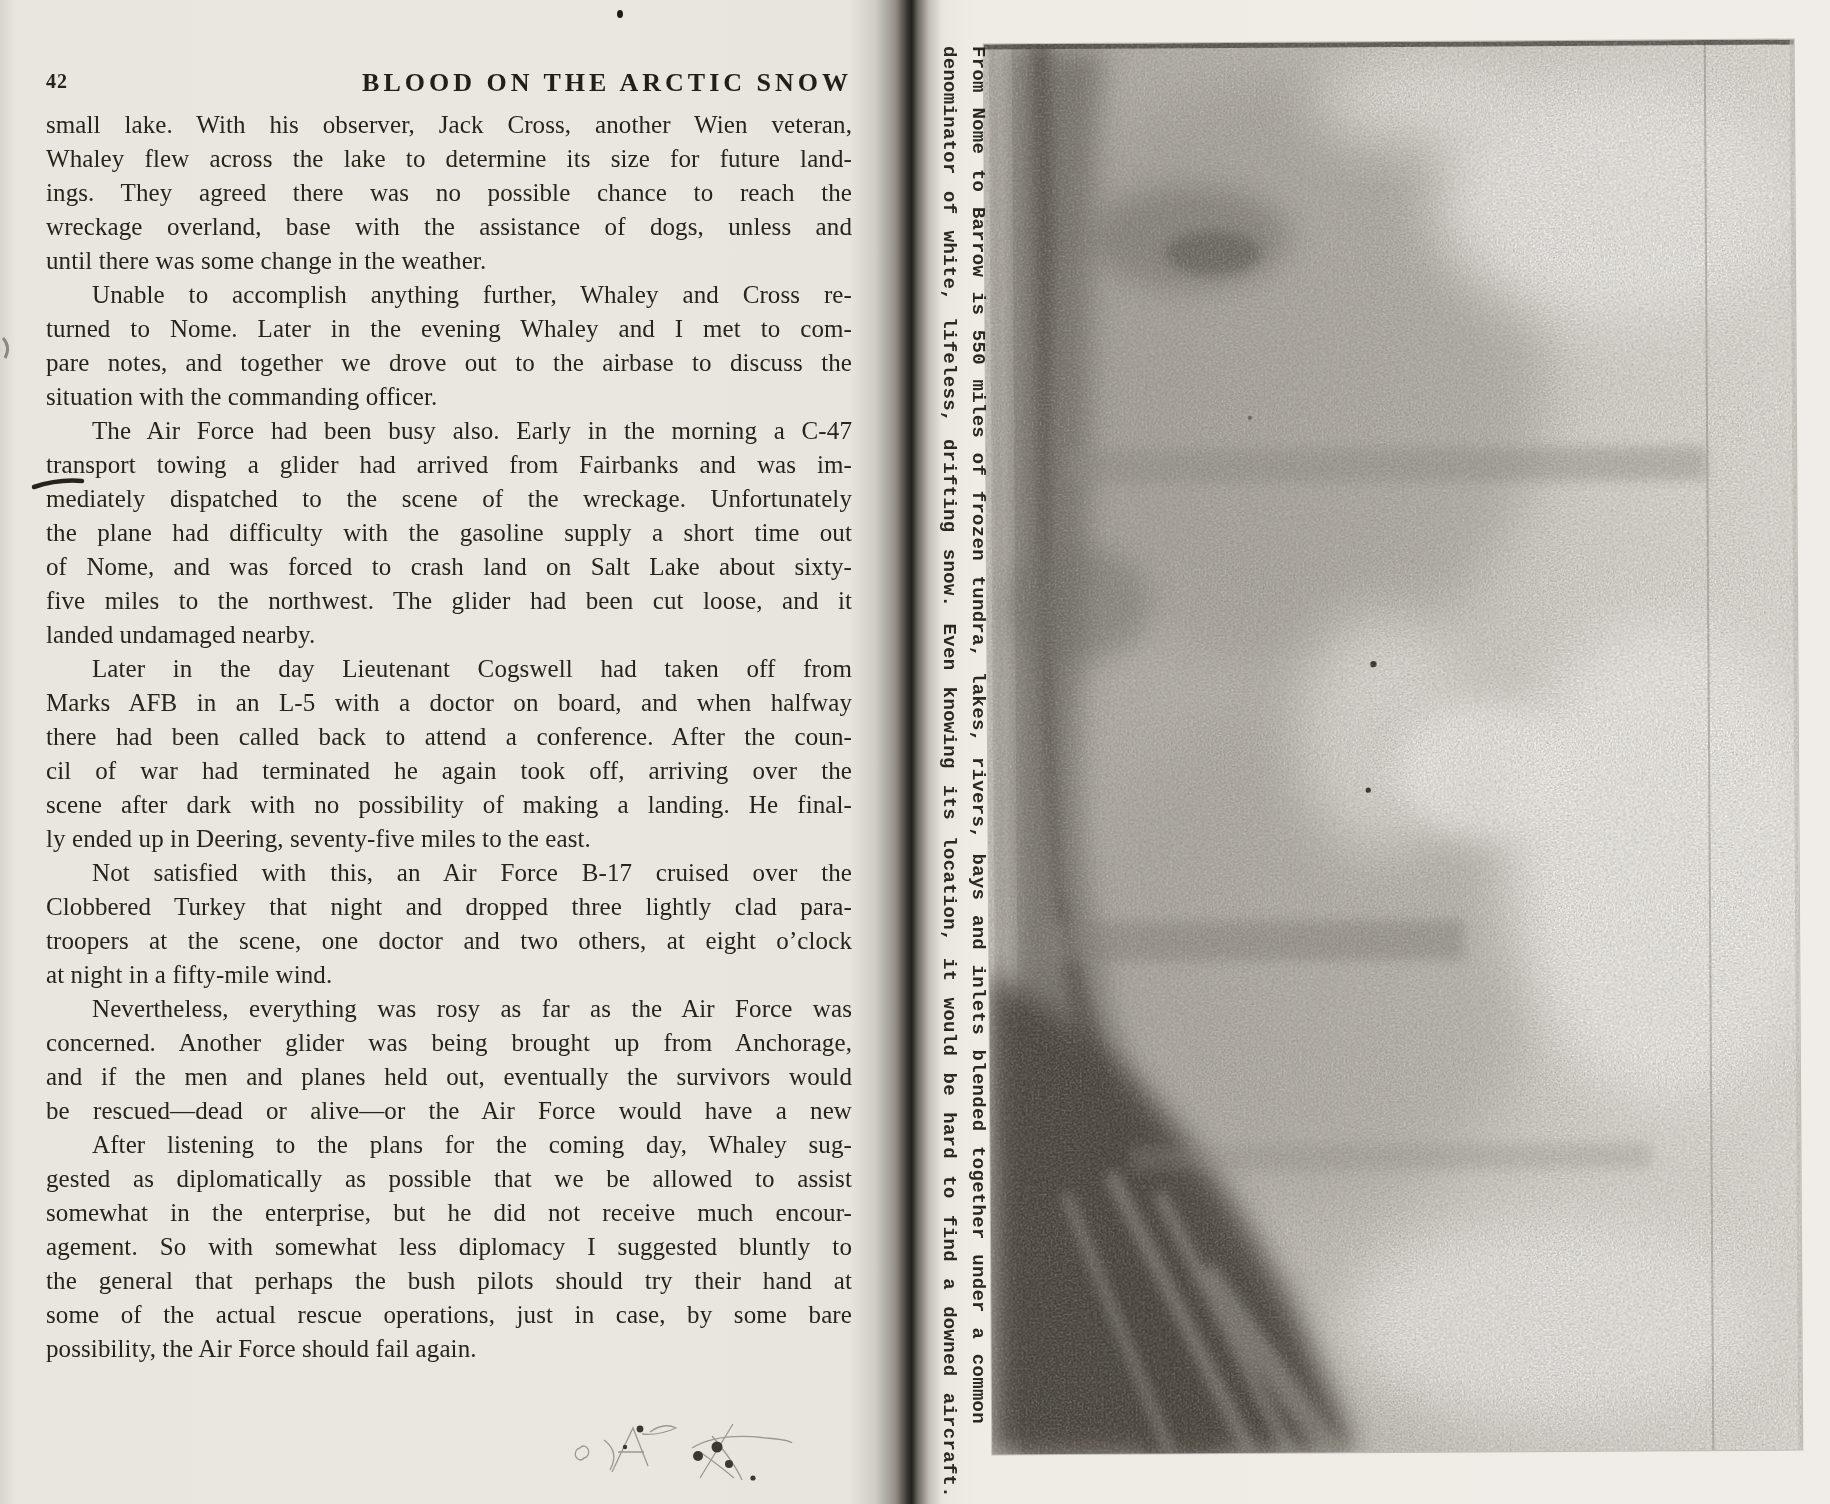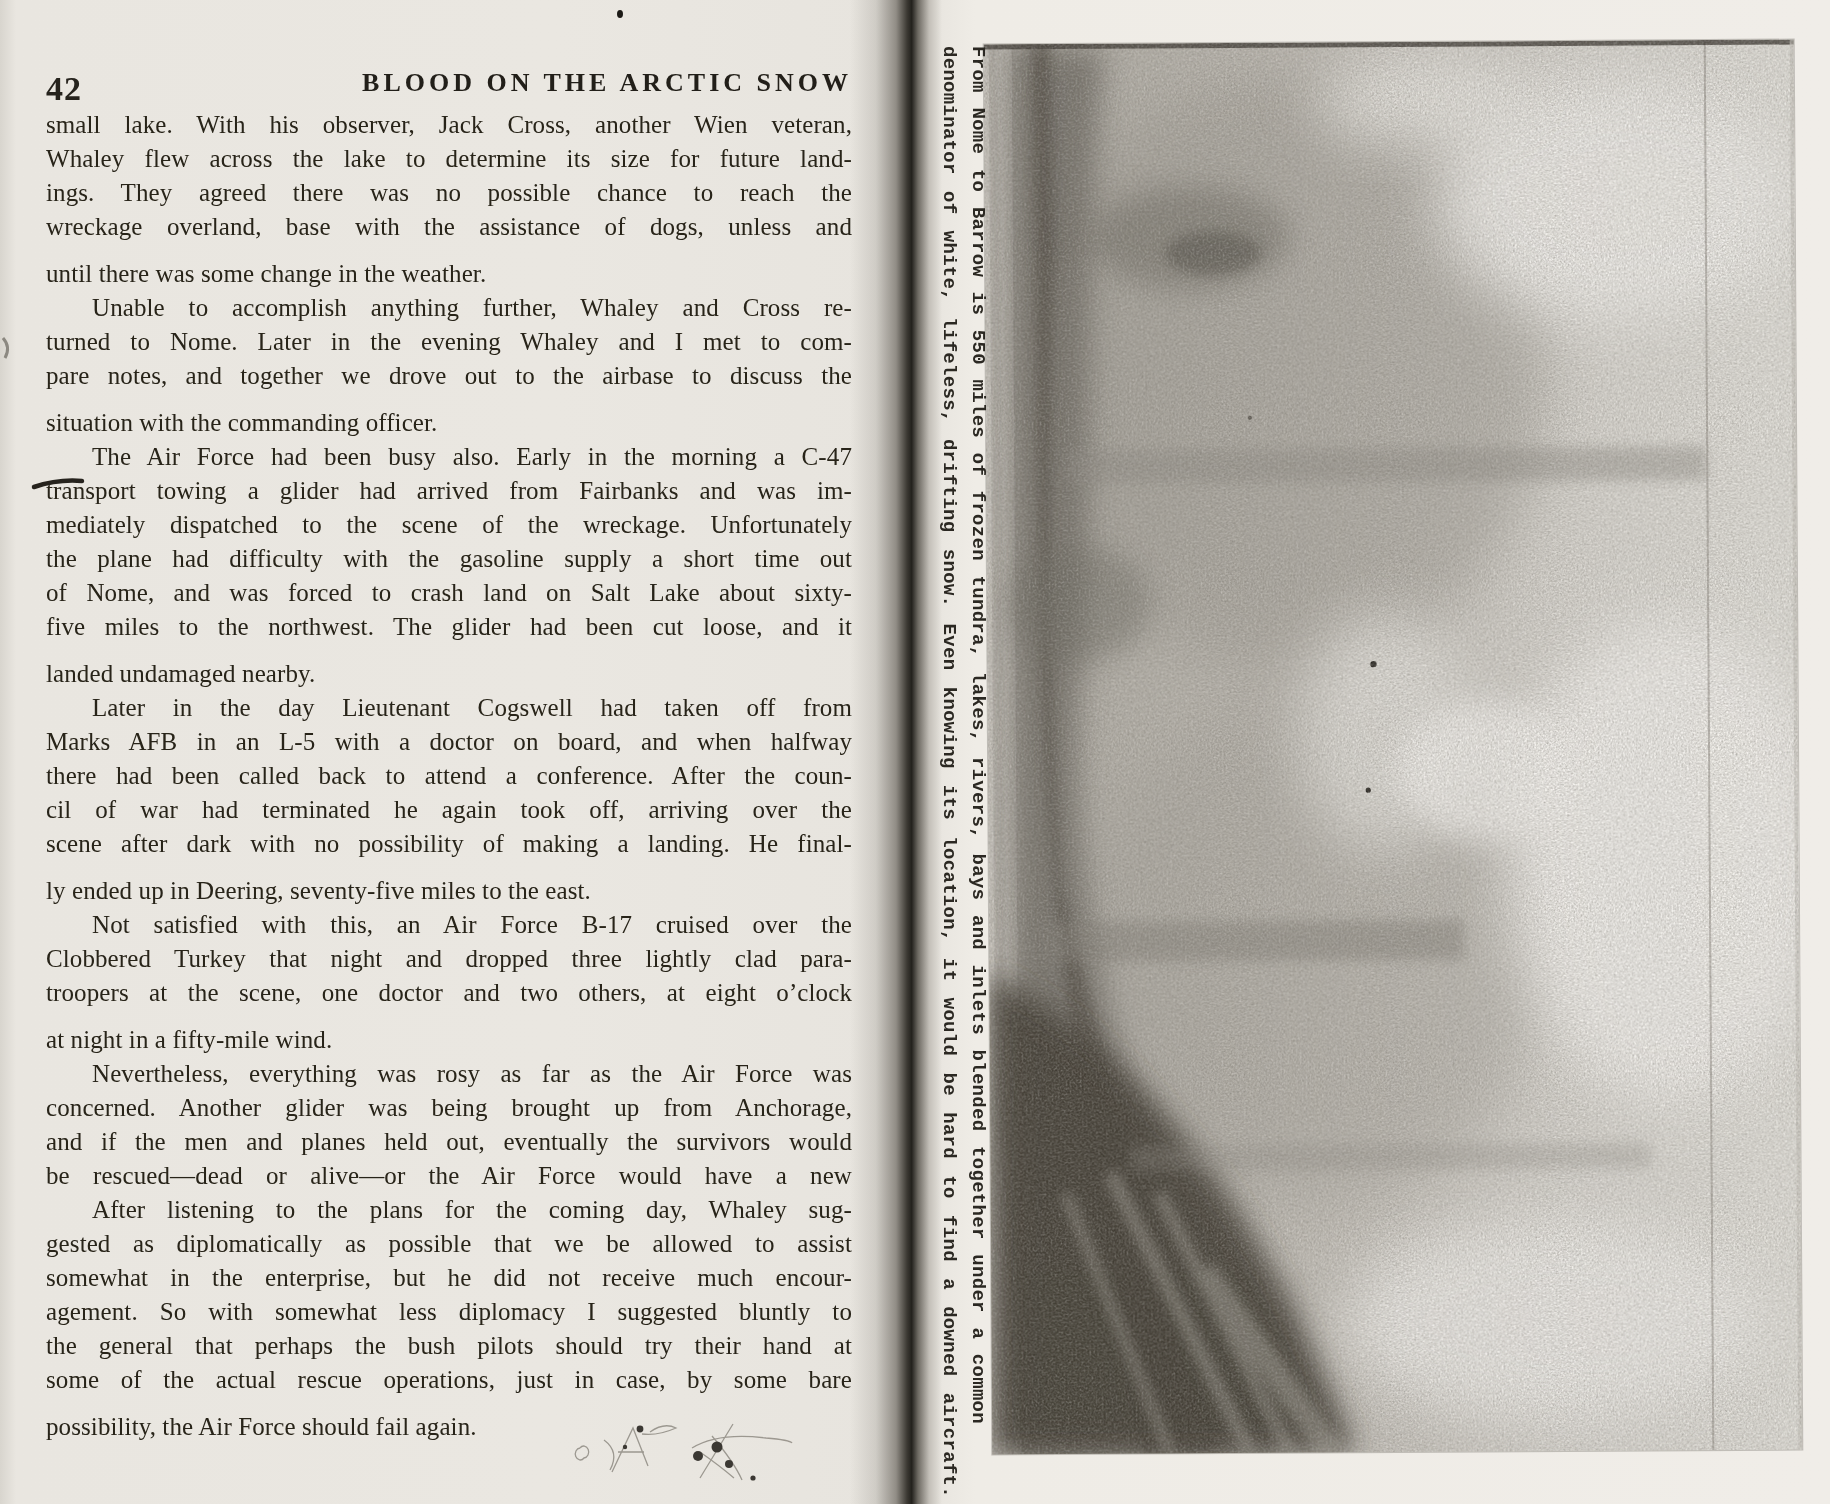--- a/index.html
+++ b/index.html
@@ -5,33 +5,33 @@
   html,body{margin:0;padding:0;background:#9a968e;}
   .spread{
     position:relative;width:1830px;height:1504px;overflow:hidden;
     background:#e9e6e0;font-family:"Liberation Serif",serif;
   }
   .left-page{
     position:absolute;left:0;top:0;width:925px;height:1504px;
     background:linear-gradient(90deg,#d8d5ce 0px,#e9e6e0 16px,#eae7e1 60%,#e7e4de 100%);
   }
   .pageno{
-    position:absolute;left:46px;top:70px;font-size:34px;font-weight:700;
+    position:absolute;left:46px;top:70px;font-size:20px;font-weight:700;
     letter-spacing:1px;color:#26231d;
   }
   .running-head{
     position:absolute;left:46px;top:68px;width:806px;text-align:right;
     font-size:26px;font-weight:700;letter-spacing:4px;color:#221f19;
   }
   .text-block{
     position:absolute;left:46px;top:108px;width:806px;
     font-size:25px;line-height:34px;color:#282419;letter-spacing:.1px;
   }
   .bl{height:34px;overflow:hidden;text-align:justify;text-align-last:justify;}
-  .bl.pl{text-align-last:left;margin-top:13px;}
+  .bl.pl{text-align-last:left;}
   .bl.ind{text-indent:46px;}
   .gutter{
     position:absolute;left:850px;top:0;width:92px;height:1504px;
     background:linear-gradient(90deg,
       rgba(120,116,108,0) 0%,rgba(120,116,108,.22) 28%,
       #918d86 50%,#3c3933 62%,#23211d 67%,#6e6a63 74%,
       #c3bfb8 86%,rgba(240,237,231,0) 100%);
   }
   .right-page{
     position:absolute;left:935px;top:0;width:895px;height:1504px;

